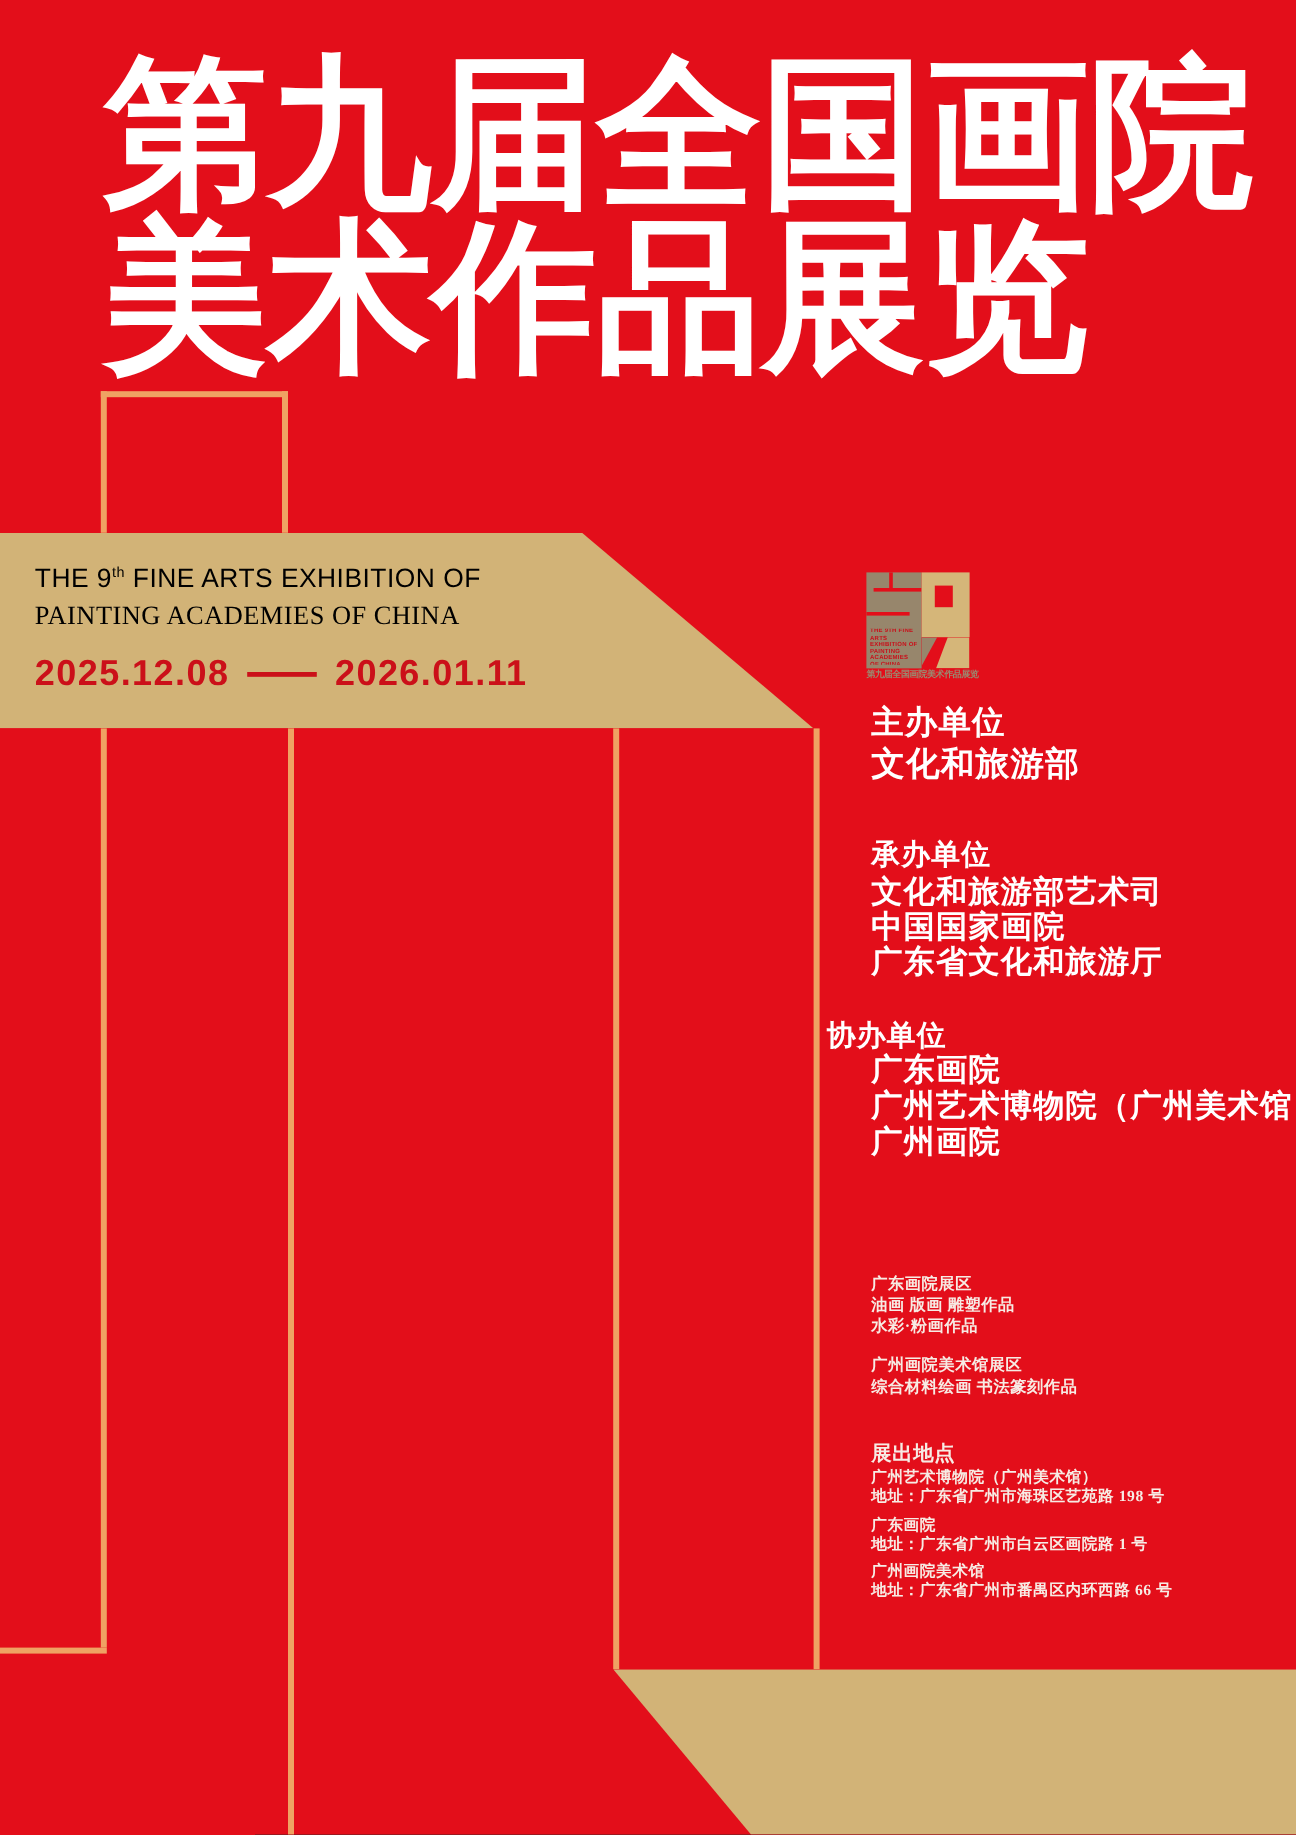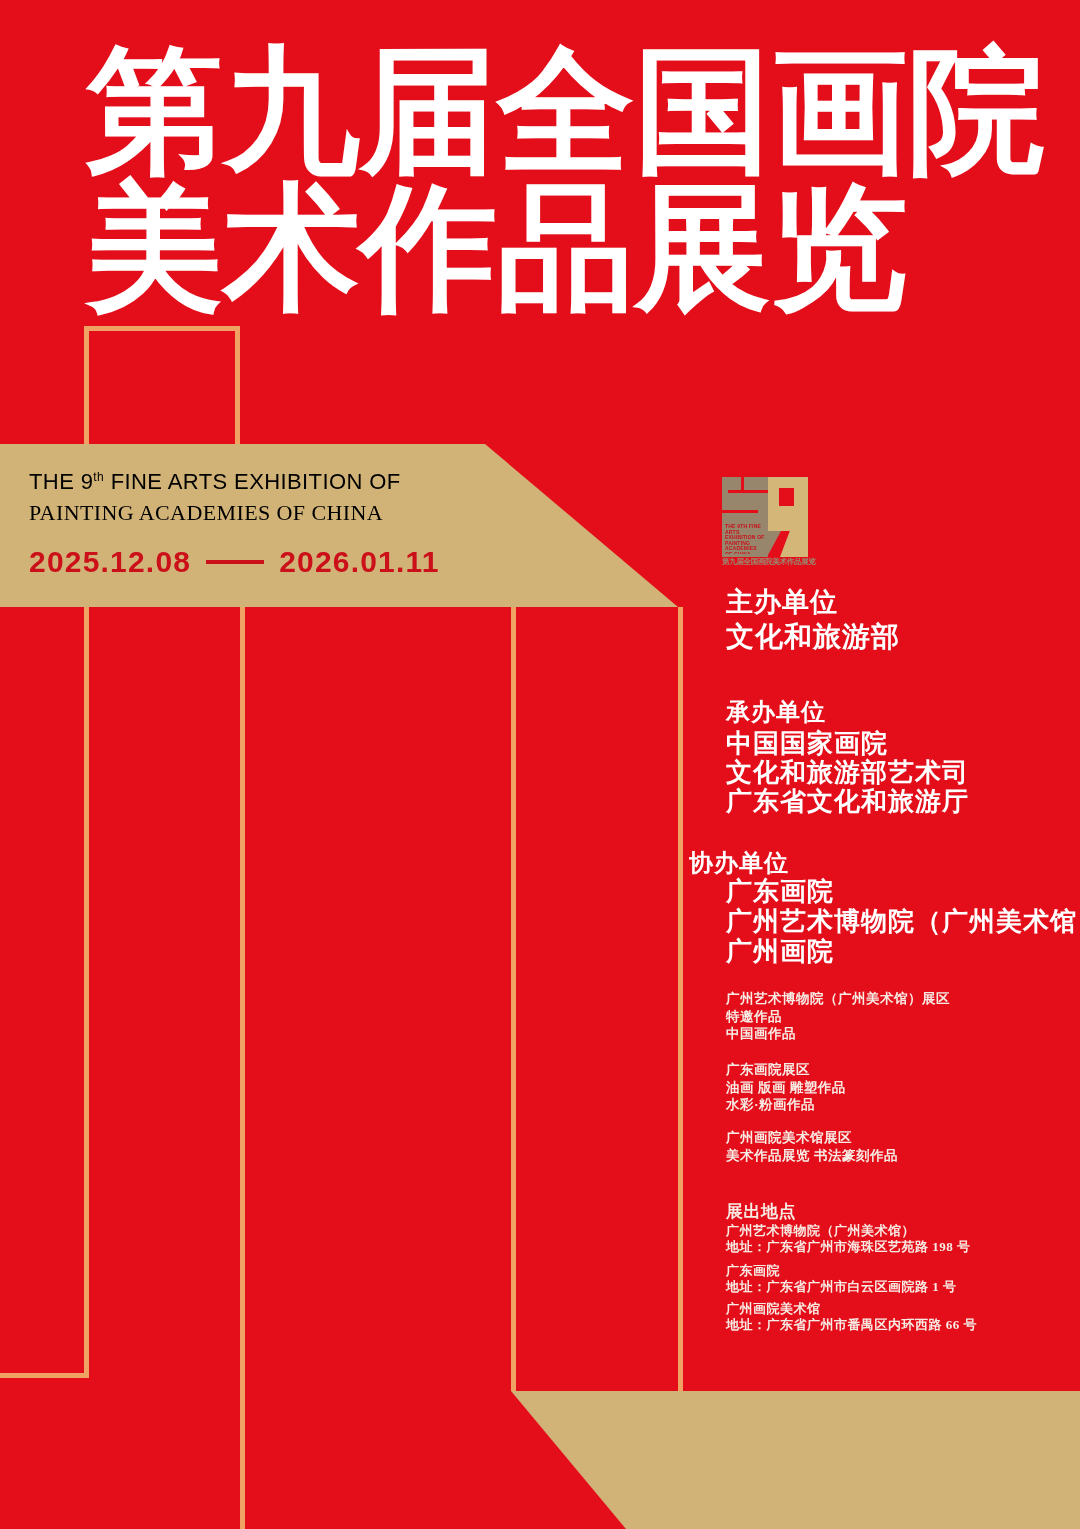--- a/index.html
+++ b/index.html
@@ -127,45 +127,40 @@
     <div class="lg-notch"></div>
     <div class="lg-text">THE 9TH FINE ARTS EXHIBITION OF PAINTING ACADEMIES OF CHINA</div>
   </div>
   <div class="abs logo-caption">第九届全国画院美术作品展览</div>
 
   <div class="abs cn org-h1">主办单位</div>
   <div class="abs cn org-l1">文化和旅游部</div>
 
   <div class="abs cn org-h2">承办单位</div>
   <div class="abs cn org-g2">
+    <div>文化和旅游部艺术司</div>
     <div>中国国家画院</div>
-    <div>文化和旅游部艺术司</div>
     <div>广东省文化和旅游厅</div>
   </div>
 
   <div class="abs cn org-h3">协办单位</div>
   <div class="abs cn org-g3">
     <div>广东画院</div>
     <div>广州艺术博物院（广州美术馆）</div>
     <div>广州画院</div>
   </div>
 
-  <div class="abs small zone z-a">
-    <div>广州艺术博物院（广州美术馆）展区</div>
-    <div>特邀作品</div>
-    <div>中国画作品</div>
-  </div>
   <div class="abs small zone z-b">
     <div>广东画院展区</div>
     <div>油画 版画 雕塑作品</div>
     <div>水彩·粉画作品</div>
   </div>
   <div class="abs small zone z-c">
     <div>广州画院美术馆展区</div>
-    <div>美术作品展览 书法篆刻作品</div>
+    <div>综合材料绘画 书法篆刻作品</div>
   </div>
 
   <div class="abs small venue-h">展出地点</div>
   <div class="abs small venue ven-1">
     <div>广州艺术博物院（广州美术馆）</div>
     <div>地址：广东省广州市海珠区艺苑路 198 号</div>
   </div>
   <div class="abs small venue ven-2">
     <div>广东画院</div>
     <div>地址：广东省广州市白云区画院路 1 号</div>

